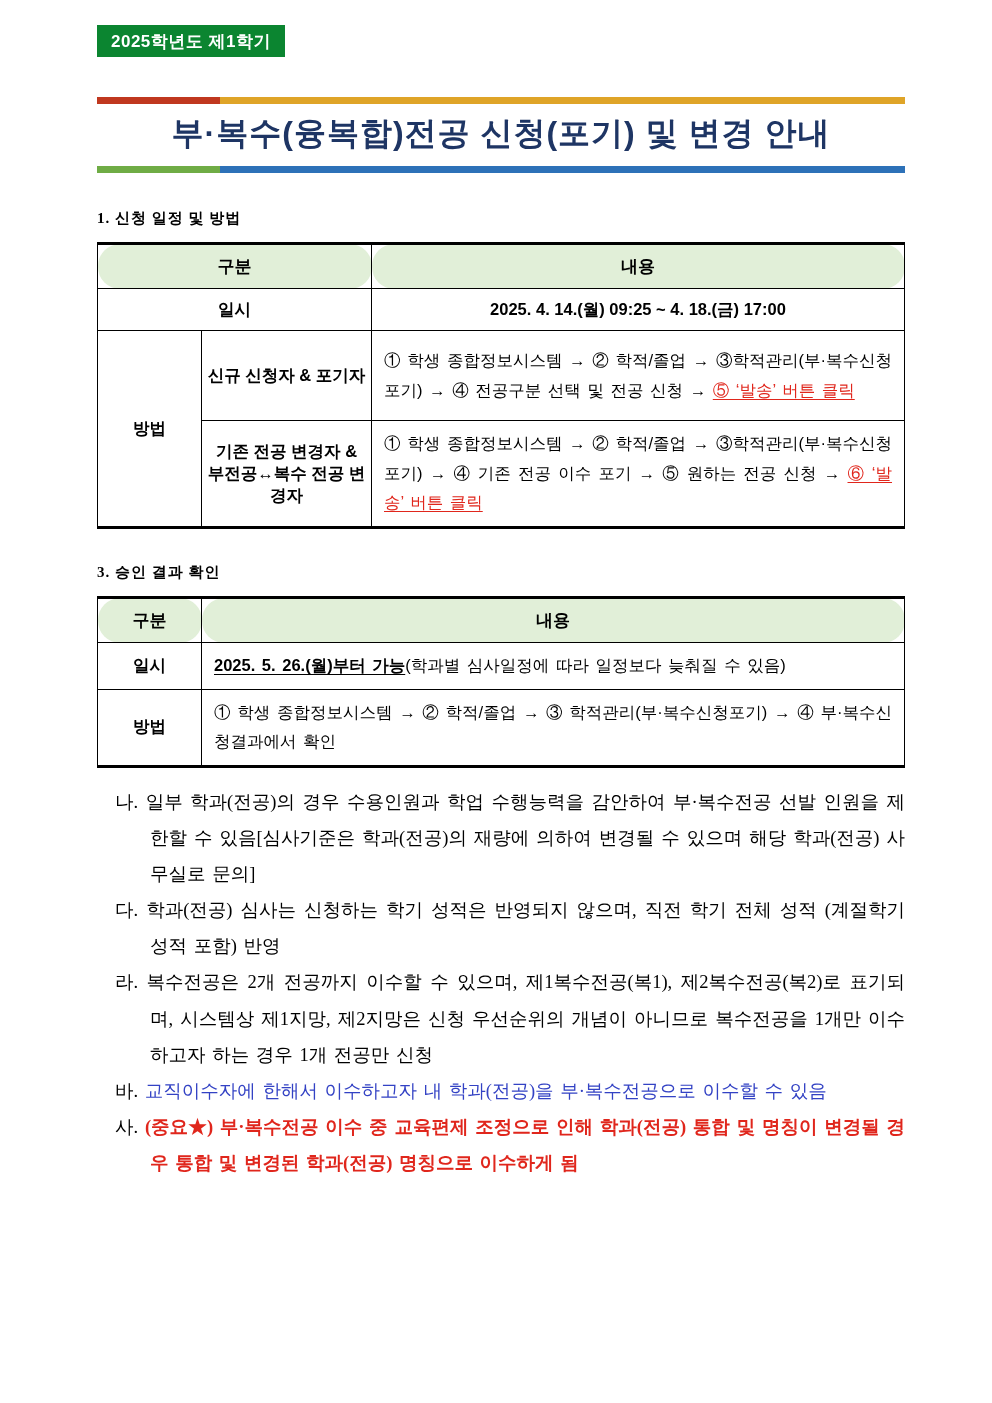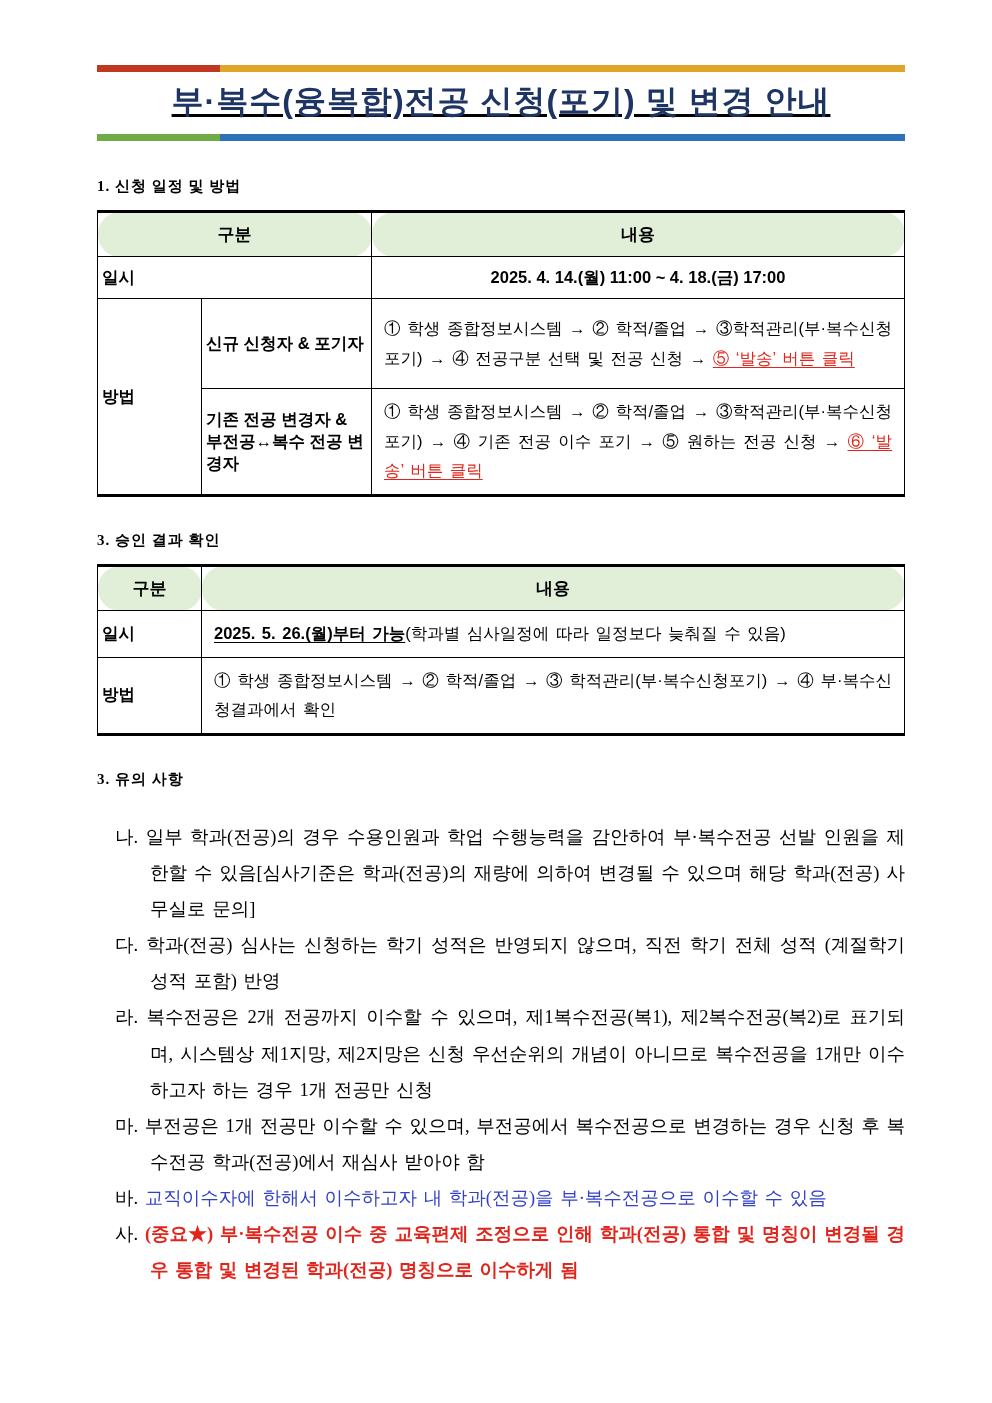--- a/index.html
+++ b/index.html
@@ -17,21 +17,21 @@
     padding:25px 87px 42px 97px;
     display:flex;flex-direction:column;
   }
   
   .badge{
     align-self:flex-start;background:var(--badge-green);color:#fff;
     font-family:"Liberation Sans",sans-serif;font-weight:bold;
     font-size:17px;line-height:1;padding:8px 14px 7px;letter-spacing:.5px;
   }
   
-  .title-block{margin-top:40px;text-decoration:underline;}
+  .title-block{margin-top:40px;}
   .bar{display:flex;height:7px;}
   .bar span{display:block;height:100%;}
   .seg-a{width:15.2%;}
   .seg-b{flex:1;}
   .bar-top .seg-a{background:var(--bar-red);}
   .bar-top .seg-b{background:var(--bar-orange);}
   .bar-bottom .seg-a{background:var(--bar-green);}
   .bar-bottom .seg-b{background:var(--bar-blue);}
   .title-text{
     font-family:"Liberation Sans",sans-serif;font-weight:bold;
@@ -49,21 +49,21 @@
     width:100%;border-collapse:collapse;table-layout:fixed;
     border-top:3px solid #000;border-bottom:3px solid #000;
   }
   th,td{border:1px solid #000;box-sizing:border-box;}
   th{
     background:var(--table-header-green);
     font-family:"Liberation Sans",sans-serif;font-size:17px;
     padding:10px 6px;text-align:center;border-radius:22px;
   }
   td{font-family:"Liberation Sans",sans-serif;font-size:16.5px;padding:8px 12px;vertical-align:middle;}
-  .cell-label{font-weight:bold;padding:8px 4px;}
+  .cell-label{font-weight:bold;text-align:center;padding:8px 4px;}
   .cell-steps{text-align:justify;line-height:1.8;word-spacing:2px;}
   .t1-col1{width:104px;} .t1-col2{width:170px;}
   .t2-col1{width:104px;}
   .row-datetime td{height:42px;}
   .row-method td{height:90px;}
   .t2 .row-method td{height:68px;}
   .value-bold{font-weight:bold;text-align:center;}
   .red-step{color:var(--accent-red);text-decoration:underline;text-underline-offset:3px;}
   .bold-underline{font-weight:bold;text-decoration:underline;text-underline-offset:3px;}
   
@@ -74,20 +74,21 @@
   }
   .notice-item .item-label{color:#000;}
   .text-blue{color:var(--accent-blue);}
   .text-red{color:var(--accent-red);font-weight:bold;}
 </style>
 </head>
 <body>
 
 <div class="page">
 
+  <div class="badge">2025학년도 제1학기</div>
 
   <div class="title-block">
     <div class="bar bar-top">
       <span class="seg-a"></span>
       <span class="seg-b"></span>
     </div>
     <div class="title-text">부·복수(융복합)전공 신청(포기) 및 변경 안내</div>
     <div class="bar bar-bottom">
       <span class="seg-a"></span>
       <span class="seg-b"></span>
@@ -102,21 +103,21 @@
         <col class="t1-col2">
         <col>
       </colgroup>
     <tbody>
         <tr>
       <th colspan="2">구분</th>
       <th>내용</th>
     </tr>
     <tr class="row-datetime">
       <td colspan="2" class="cell-label">일시</td>
-      <td class="value-bold">2025. 4. 14.(월) 11:00 ~ 4. 18.(금) 17:00</td>
+      <td class="value-bold">2025. 4. 14.(월) 09:25 ~ 4. 18.(금) 17:00</td>
     </tr>
     <tr class="row-method">
       <td rowspan="2" class="cell-label">방법</td>
       <td class="cell-label">신규 신청자 &amp; 포기자</td>
       <td class="cell-steps"><span>① 학생 종합정보시스템 → ② 학적/졸업 → ③학적관리(부·복수신청포기) → ④ 전공구분 선택 및 전공 신청 → </span><span class="red-step">⑤ ‘발송’ 버튼 클릭</span></td>
     </tr>
     <tr class="row-method">
       <td class="cell-label">기존 전공 변경자 &amp; 부전공↔복수 전공 변경자</td>
       <td class="cell-steps"><span>① 학생 종합정보시스템 → ② 학적/졸업 → ③학적관리(부·복수신청포기) → ④ 기존 전공 이수 포기 → ⑤ 원하는 전공 신청 → </span><span class="red-step">⑥ ‘발송’ 버튼 클릭</span></td>
     </tr>
@@ -139,24 +140,22 @@
       <td class="cell-label">일시</td>
       <td class="cell-steps"><span class="bold-underline">2025. 5. 26.(월)부터 가능</span><span>(학과별 심사일정에 따라 일정보다 늦춰질 수 있음)</span></td>
     </tr>
     <tr class="row-method">
       <td class="cell-label">방법</td>
       <td class="cell-steps">① 학생 종합정보시스템 → ② 학적/졸업 → ③ 학적관리(부·복수신청포기) → ④ 부·복수신청결과에서 확인</td>
     </tr>
   </tbody>
     </table>
 
-  <div class="section-heading">3. 유의 사항</div>
 
   <div class="notice-list">
     <div class="notice-item"><span class="item-label">나.</span> <span>일부 학과(전공)의 경우 수용인원과 학업 수행능력을 감안하여 부·복수전공 선발 인원을 제한할 수 있음[심사기준은 학과(전공)의 재량에 의하여 변경될 수 있으며 해당 학과(전공) 사무실로 문의]</span></div>
     <div class="notice-item"><span class="item-label">다.</span> <span>학과(전공) 심사는 신청하는 학기 성적은 반영되지 않으며, 직전 학기 전체 성적 (계절학기 성적 포함) 반영</span></div>
     <div class="notice-item"><span class="item-label">라.</span> <span>복수전공은 2개 전공까지 이수할 수 있으며, 제1복수전공(복1), 제2복수전공(복2)로 표기되며, 시스템상 제1지망, 제2지망은 신청 우선순위의 개념이 아니므로 복수전공을 1개만 이수하고자 하는 경우 1개 전공만 신청</span></div>
-    <div class="notice-item"><span class="item-label">마.</span> <span>부전공은 1개 전공만 이수할 수 있으며, 부전공에서 복수전공으로 변경하는 경우 신청 후 복수전공 학과(전공)에서 재심사 받아야 함</span></div>
     <div class="notice-item"><span class="item-label">바.</span> <span class="text-blue">교직이수자에 한해서 이수하고자 내 학과(전공)을 부·복수전공으로 이수할 수 있음</span></div>
     <div class="notice-item"><span class="item-label">사.</span> <span class="text-red">(중요★) 부·복수전공 이수 중 교육편제 조정으로 인해 학과(전공) 통합 및 명칭이 변경될 경우 통합 및 변경된 학과(전공) 명칭으로 이수하게 됨</span></div>
   </div>
 
 </div>
 
 </body></html>

